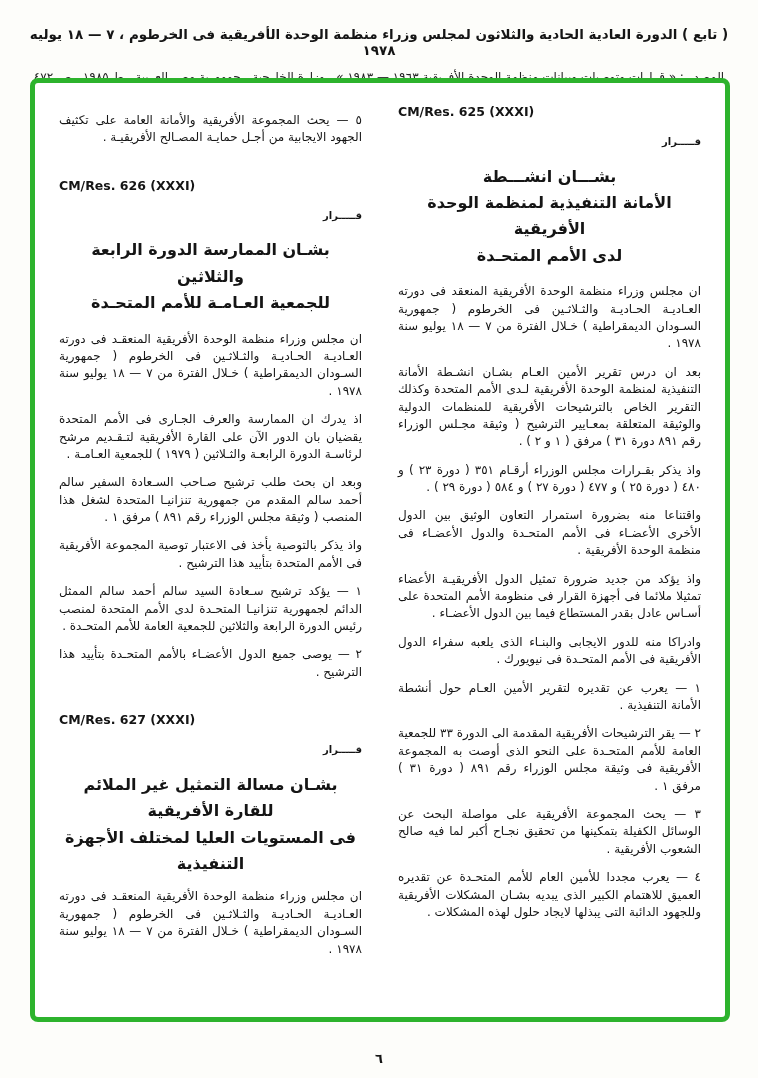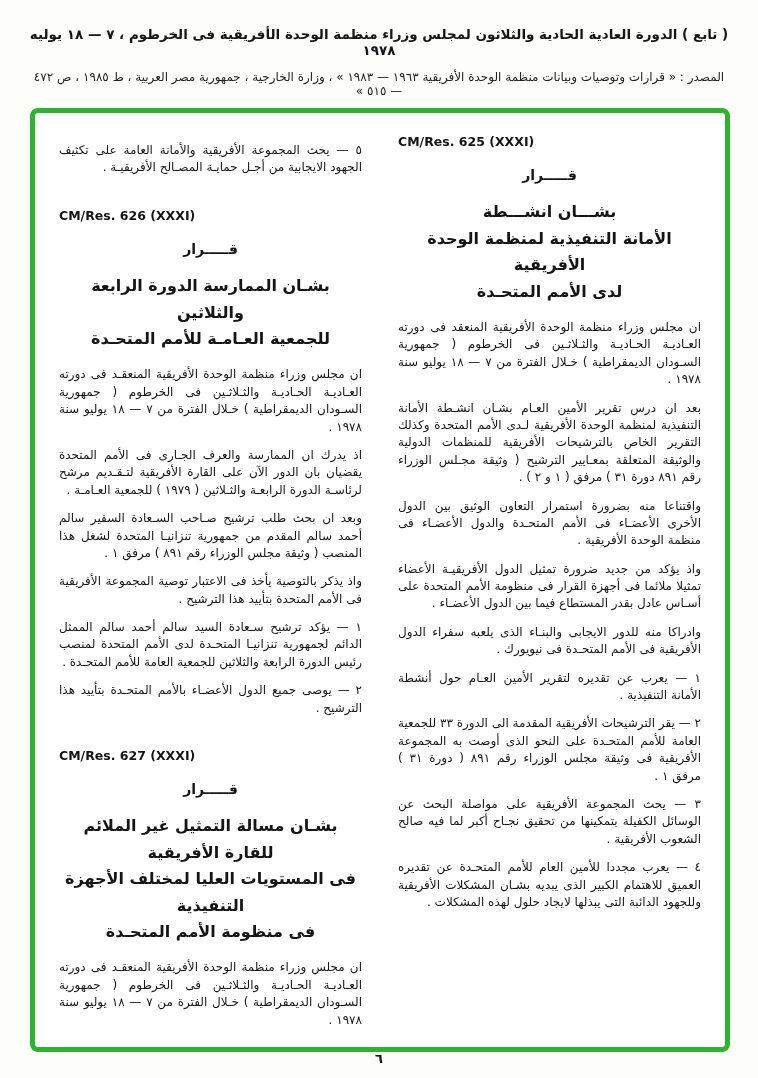--- a/index.html
+++ b/index.html
@@ -22,21 +22,21 @@
   }
   .source-line {
     margin: 12px 26px 0;
     text-align: center;
     direction: rtl;
     font-size: 12px;
     color: #222;
   }
   .frame {
     position: absolute;
-    top: 108px;
+    top: 78px;
     left: 30px;
     width: 700px;
     height: 944px;
     border: 5px solid var(--accent);
     border-radius: 8px;
     background: #ffffff;
     padding: 18px 24px 12px;
     overflow: hidden;
   }
   .columns {
@@ -54,23 +54,23 @@
   }
   .ref {
     direction: ltr;
     text-align: left;
     font-weight: bold;
     font-size: 12.5px;
     margin: 2px 0 14px;
   }
   .ref.spaced { margin-top: 30px; }
   .res-title {
-    text-align: center;
+    text-align: right;
     font-weight: bold;
-    font-size: 14px;
+    font-size: 10px;
     margin: 4px 0 14px;
   }
   .res-heading {
     text-align: center;
     font-weight: bold;
     font-size: 16px;
     line-height: 1.65;
   }
   .res-heading.last { margin-bottom: 14px; }
   .para { margin: 11px 0; }
@@ -96,20 +96,21 @@
     <div class="columns">
 
       <div class="col">
         <div class="ref">CM/Res. 625 (XXXI)</div>
         <div class="res-title">قـــــرار</div>
         <div class="res-heading">بشـــان انشـــطة</div>
         <div class="res-heading">الأمانة التنفيذية لمنظمة الوحدة الأفريقية</div>
         <div class="res-heading last">لدى الأمم المتحـدة</div>
         <div class="para">ان مجلس وزراء منظمة الوحدة الأفريقية المنعقد فى دورته العـاديـة الحـاديـة والثـلاثـين فى الخرطوم ( جمهورية السـودان الديمقراطية ) خـلال الفترة من ٧ — ١٨ يوليو سنة ١٩٧٨ .</div>
         <div class="para">بعد ان درس تقرير الأمين العـام بشـان انشـطة الأمانة التنفيذية لمنظمة الوحدة الأفريقية لـدى الأمم المتحدة وكذلك التقرير الخاص بالترشيحات الأفريقية للمنظمات الدولية والوثيقة المتعلقة بمعـايير الترشيح ( وثيقة مجـلس الوزراء رقم ٨٩١ دورة ٣١ ) مرفق ( ١ و ٢ ) .</div>
+        <div class="para">واذ يذكر بقـرارات مجلس الوزراء أرقـام ٣٥١ ( دورة ٢٣ ) و ٤٨٠ ( دورة ٢٥ ) و ٤٧٧ ( دورة ٢٧ ) و ٥٨٤ ( دورة ٢٩ ) .</div>
         <div class="para">واقتناعا منه بضرورة استمرار التعاون الوثيق بين الدول الأخرى الأعضـاء فى الأمم المتحـدة والدول الأعضـاء فى منظمة الوحدة الأفريقية .</div>
         <div class="para">واذ يؤكد من جديد ضرورة تمثيل الدول الأفريقيـة الأعضاء تمثيلا ملائما فى أجهزة القرار فى منظومة الأمم المتحدة على أسـاس عادل بقدر المستطاع فيما بين الدول الأعضـاء .</div>
         <div class="para">وادراكا منه للدور الايجابى والبنـاء الذى يلعبه سفراء الدول الأفريقية فى الأمم المتحـدة فى نيويورك .</div>
         <div class="para">١ — يعرب عن تقديره لتقرير الأمين العـام حول أنشطة الأمانة التنفيذية .</div>
         <div class="para">٢ — يقر الترشيحات الأفريقية المقدمة الى الدورة ٣٣ للجمعية العامة للأمم المتحـدة على النحو الذى أوصت به المجموعة الأفريقية فى وثيقة مجلس الوزراء رقم ٨٩١ ( دورة ٣١ ) مرفق ١ .</div>
         <div class="para">٣ — يحث المجموعة الأفريقية على مواصلة البحث عن الوسائل الكفيلة بتمكينها من تحقيق نجـاح أكبر لما فيه صالح الشعوب الأفريقية .</div>
         <div class="para">٤ — يعرب مجددا للأمين العام للأمم المتحـدة عن تقديره العميق للاهتمام الكبير الذى يبديه بشـان المشكلات الأفريقية وللجهود الدائبة التى يبذلها لايجاد حلول لهذه المشكلات .</div>
       </div>
 
       <div class="col">
@@ -121,21 +122,20 @@
         <div class="para">ان مجلس وزراء منظمة الوحدة الأفريقية المنعقـد فى دورته العـاديـة الحـاديـة والثـلاثـين فى الخرطوم ( جمهورية السـودان الديمقراطية ) خـلال الفترة من ٧ — ١٨ يوليو سنة ١٩٧٨ .</div>
         <div class="para">اذ يدرك ان الممارسة والعرف الجـارى فى الأمم المتحدة يقضيان بان الدور الآن على القارة الأفريقية لتـقـديم مرشح لرئاسـة الدورة الرابعـة والثـلاثين ( ١٩٧٩ ) للجمعية العـامـة .</div>
         <div class="para">وبعد ان بحث طلب ترشيح صـاحب السـعادة السفير سالم أحمد سالم المقدم من جمهورية تنزانيـا المتحدة لشغل هذا المنصب ( وثيقة مجلس الوزراء رقم ٨٩١ ) مرفق ١ .</div>
         <div class="para">واذ يذكر بالتوصية يأخذ فى الاعتبار توصية المجموعة الأفريقية فى الأمم المتحدة بتأييد هذا الترشيح .</div>
         <div class="para">١ — يؤكد ترشيح سـعادة السيد سالم أحمد سالم الممثل الدائم لجمهورية تنزانيـا المتحـدة لدى الأمم المتحدة لمنصب رئيس الدورة الرابعة والثلاثين للجمعية العامة للأمم المتحـدة .</div>
         <div class="para">٢ — يوصى جميع الدول الأعضـاء بالأمم المتحـدة بتأييد هذا الترشيح .</div>
         <div class="ref spaced">CM/Res. 627 (XXXI)</div>
         <div class="res-title">قـــــرار</div>
         <div class="res-heading">بشـان مسالة التمثيل غير الملائم للقارة الأفريقية</div>
         <div class="res-heading">فى المستويات العليا لمختلف الأجهزة التنفيذية</div>
-        <div class="res-heading last">فى منظومة الأمم المتحـدة</div>
         <div class="para">ان مجلس وزراء منظمة الوحدة الأفريقية المنعقـد فى دورته العـاديـة الحـاديـة والثـلاثـين فى الخرطوم ( جمهورية السـودان الديمقراطية ) خـلال الفترة من ٧ — ١٨ يوليو سنة ١٩٧٨ .</div>
       </div>
 
     </div>
   </div>
 
   <div class="page-number">٦</div>
 
 </div>
 

